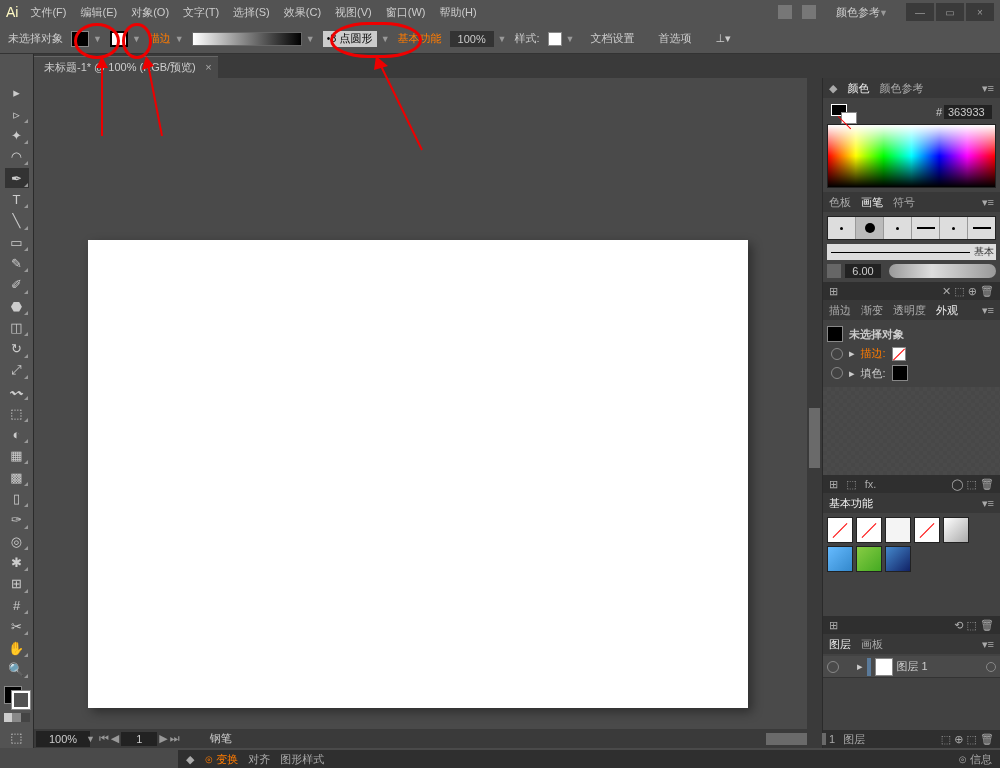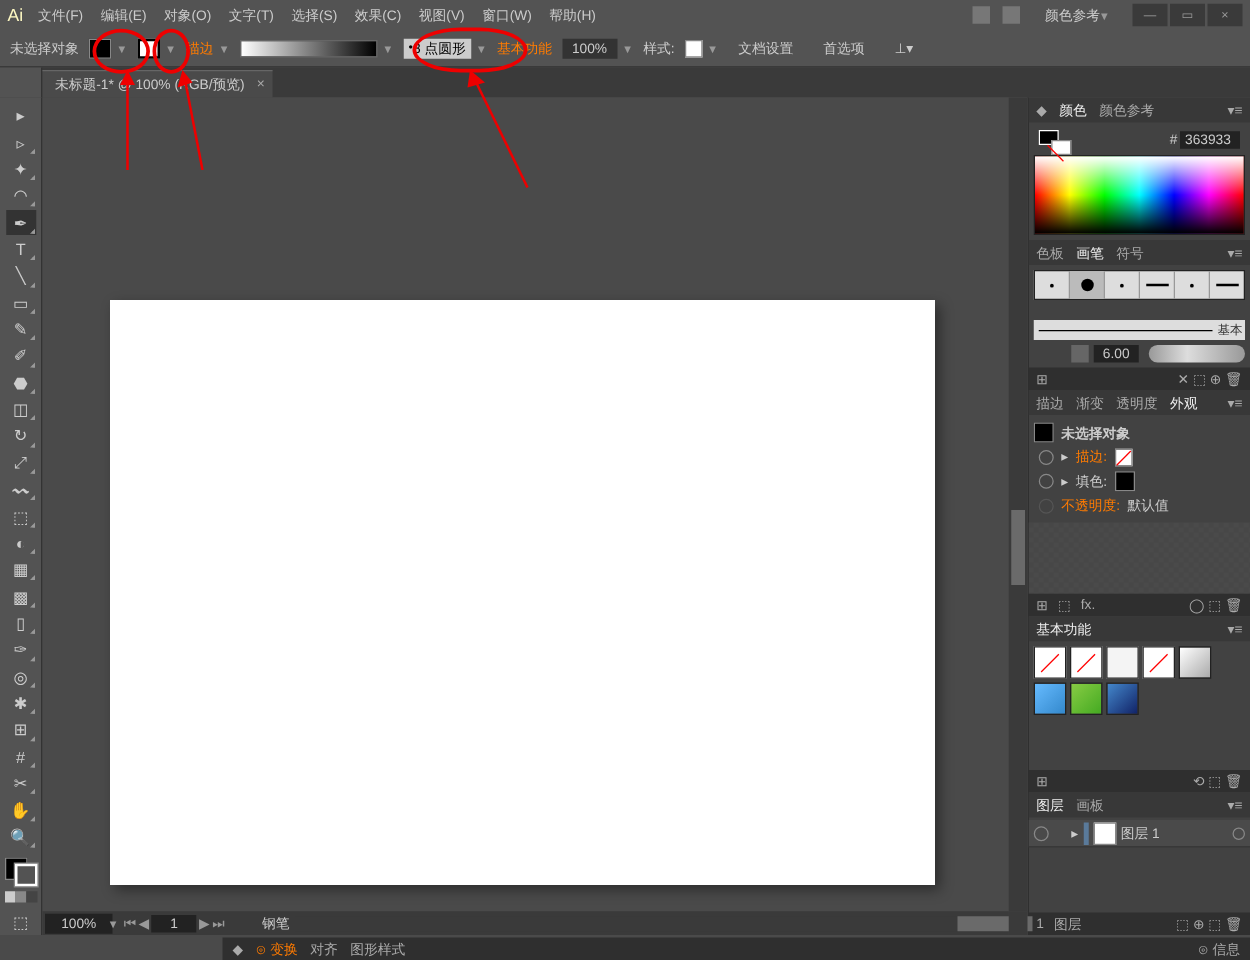--- a/index.html
+++ b/index.html
@@ -69,24 +69,24 @@
 .hexlbl{ margin-left:auto; color:#ccc;}
 .hexval{ background:#222; color:#ccc; padding:1px 4px; margin-left:2px; width:48px;}
 .spectrum{ height:64px; margin-top:2px; background:
   linear-gradient(to bottom, rgba(255,255,255,1),rgba(255,255,255,0) 50%,rgba(0,0,0,0) 50%,rgba(0,0,0,1)),
   linear-gradient(to right, red,yellow,lime,cyan,blue,magenta,red);
   border:1px solid #222;}
 .brushpanel{ padding:4px;}
 .dot1{width:3px;height:3px;background:#000;border-radius:50%;}
 .dot2{width:10px;height:10px;background:#000;border-radius:50%;}
 .seg{width:18px;height:2px;background:#000;}
-.brushprev{ height:16px; background:#ddd; margin-top:16px; position:relative; display:flex; align-items:center;}
+.brushprev{ height:16px; background:#ddd; margin-top:4px; position:relative; display:flex; align-items:center;}
 .brushprev .line{flex:1;height:1px;background:#000;margin:0 4px;}
 .brushprev .lbl2{ font-size:10px; color:#333; margin-right:2px;}
-.sizerow{ display:flex; align-items:flex-end; margin-top:4px; gap:4px;margin-left:30px;}
+.sizerow{ display:flex; align-items:flex-end; margin-top:4px; gap:4px;}
 .sizerow .ic{width:14px;height:14px;background:#666;}
 .sizerow .field{ width:36px;height:14px;background:#222;color:#ccc;text-align:center;line-height:14px;}
 .smear{ height:14px; background:linear-gradient(to right,#999 0%,#ddd 40%,#999 100%); border-radius:7px; margin-left:4px; flex:1;}
 .pfoot{ height:18px; background:#2f2f2f; display:flex; align-items:center; padding:0 6px; color:#aaa; gap:8px;}
 .appear{ padding:4px; color:#ccc;}
 .appear .titlerow{ display:flex; align-items:center; gap:6px; padding:2px 0;}
 .appear .sw{ width:16px;height:16px; border:1px solid #888; background:#000;}
 .appear .row{ display:flex; align-items:center; gap:6px; padding:2px 4px;}
 .eye{ width:12px;height:12px; border:1px solid #888; border-radius:50%; position:relative;}
 .eye.off{ border-color:#555;}
@@ -324,25 +324,20 @@
           <span>▸</span>
           <span class="lbl orange">描边:</span>
           <span class="redslash"></span>
         </div>
       <div class="row">
           <span class="eye"></span>
           <span>▸</span>
           <span>填色:</span>
           <span class="sw" style="background:#000"></span>
         </div>
-      <div class="row">
-          <span class="eye off"></span>
-          <span class="lbl orange">不透明度:</span>
-          <span>默认值</span>
-        </div>
     </div>
     <div style="flex:1;background:repeating-conic-gradient(#4a4a4a 0 25%,#474747 0 50%) 0 0/8px 8px"></div>
     <div class="pfoot">
         <span>⊞</span>
         <span>⬚</span>
         <span>fx.</span>
         <span style="margin-left:auto">◯ ⬚ 🗑</span>
       </div>
 
     <div class="phead">

